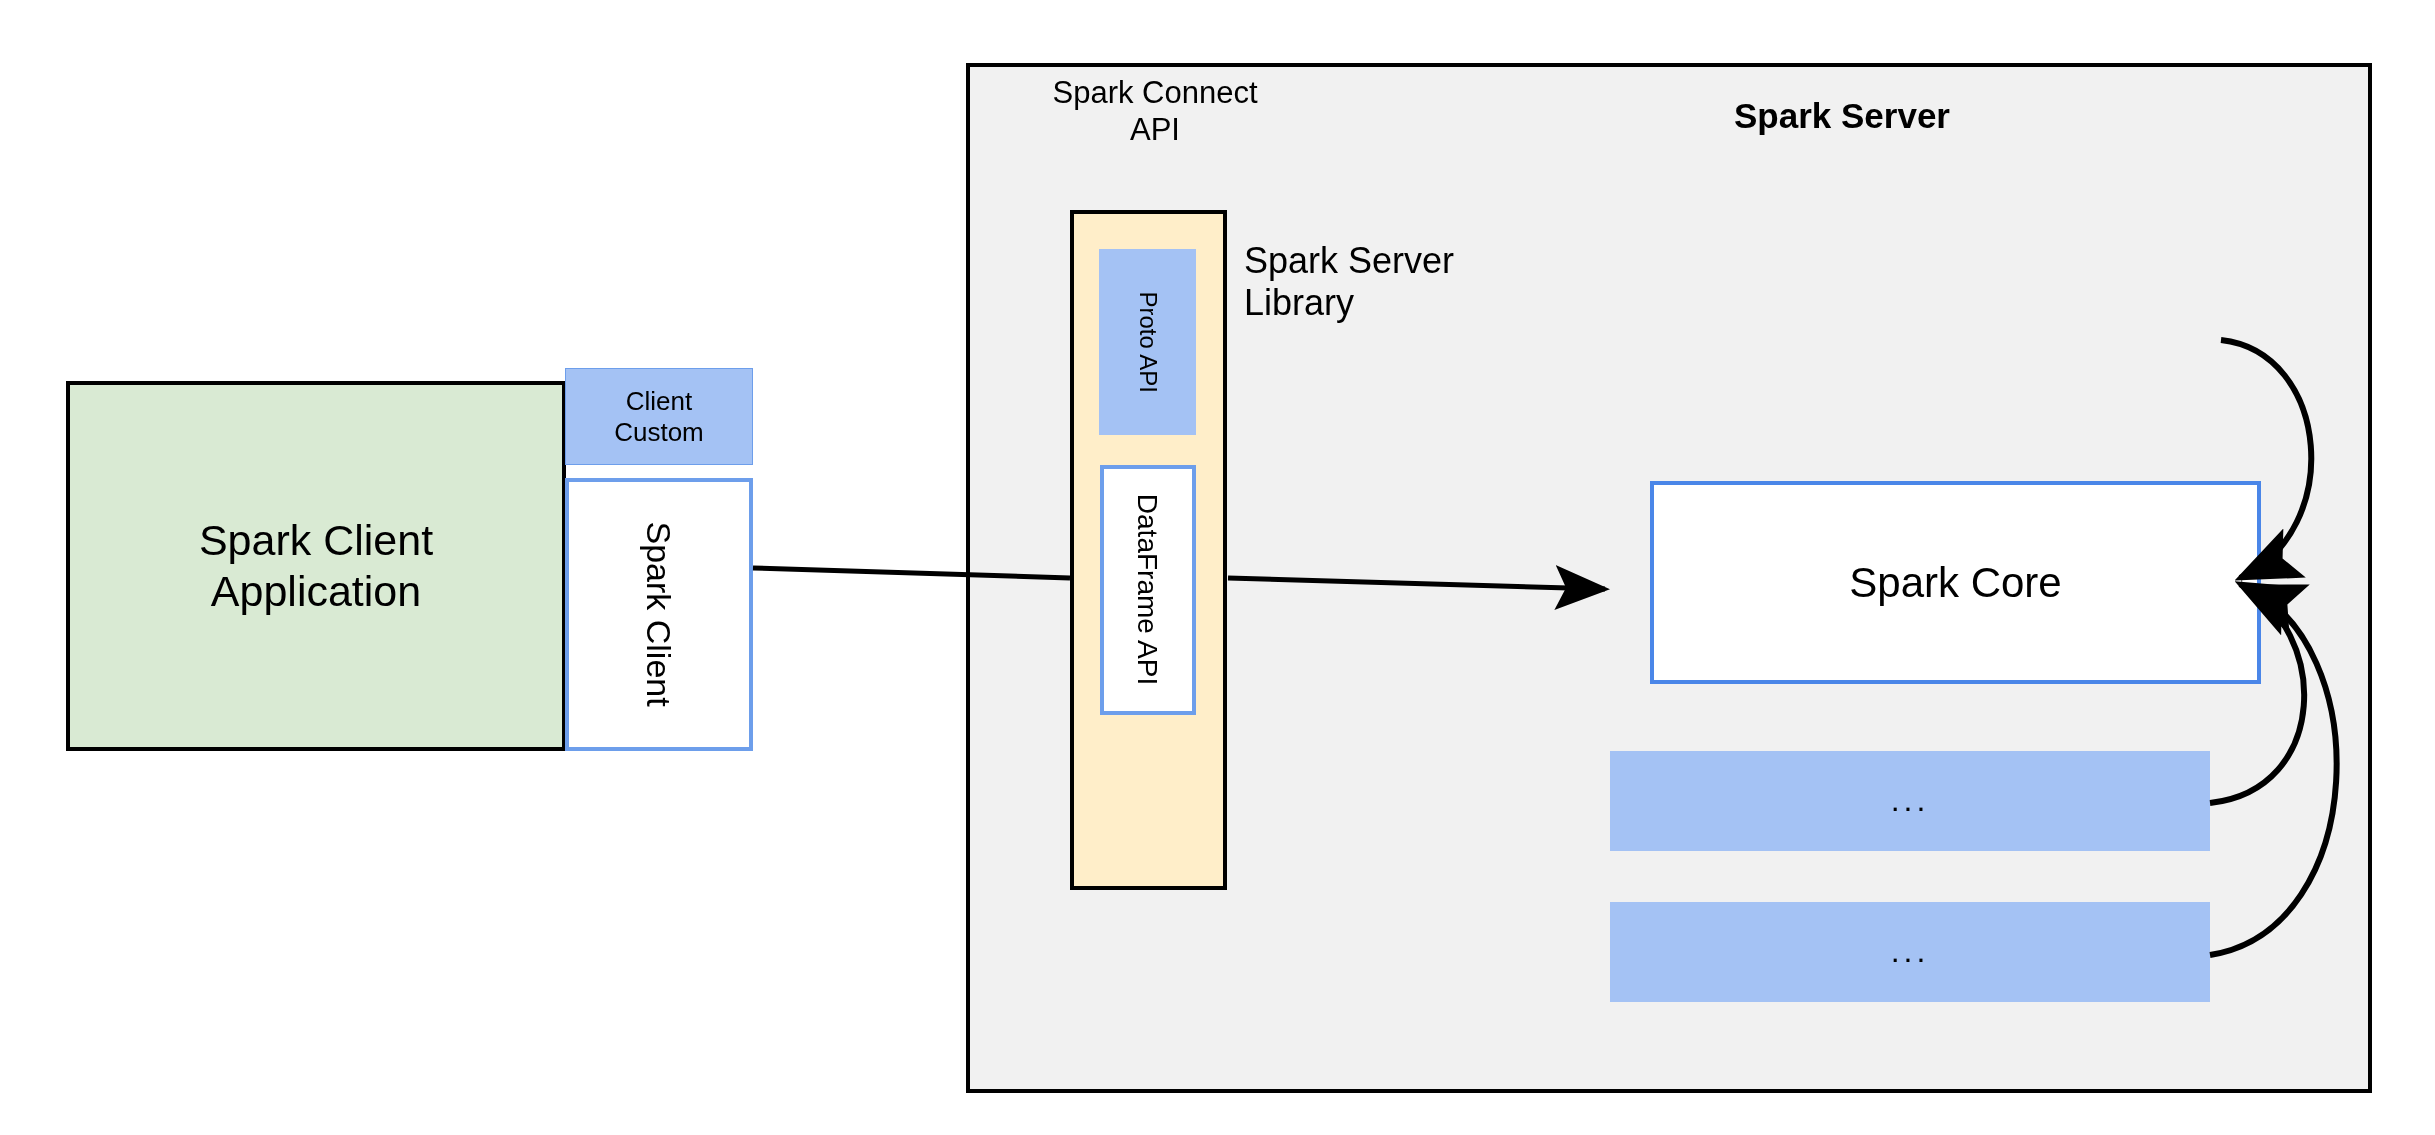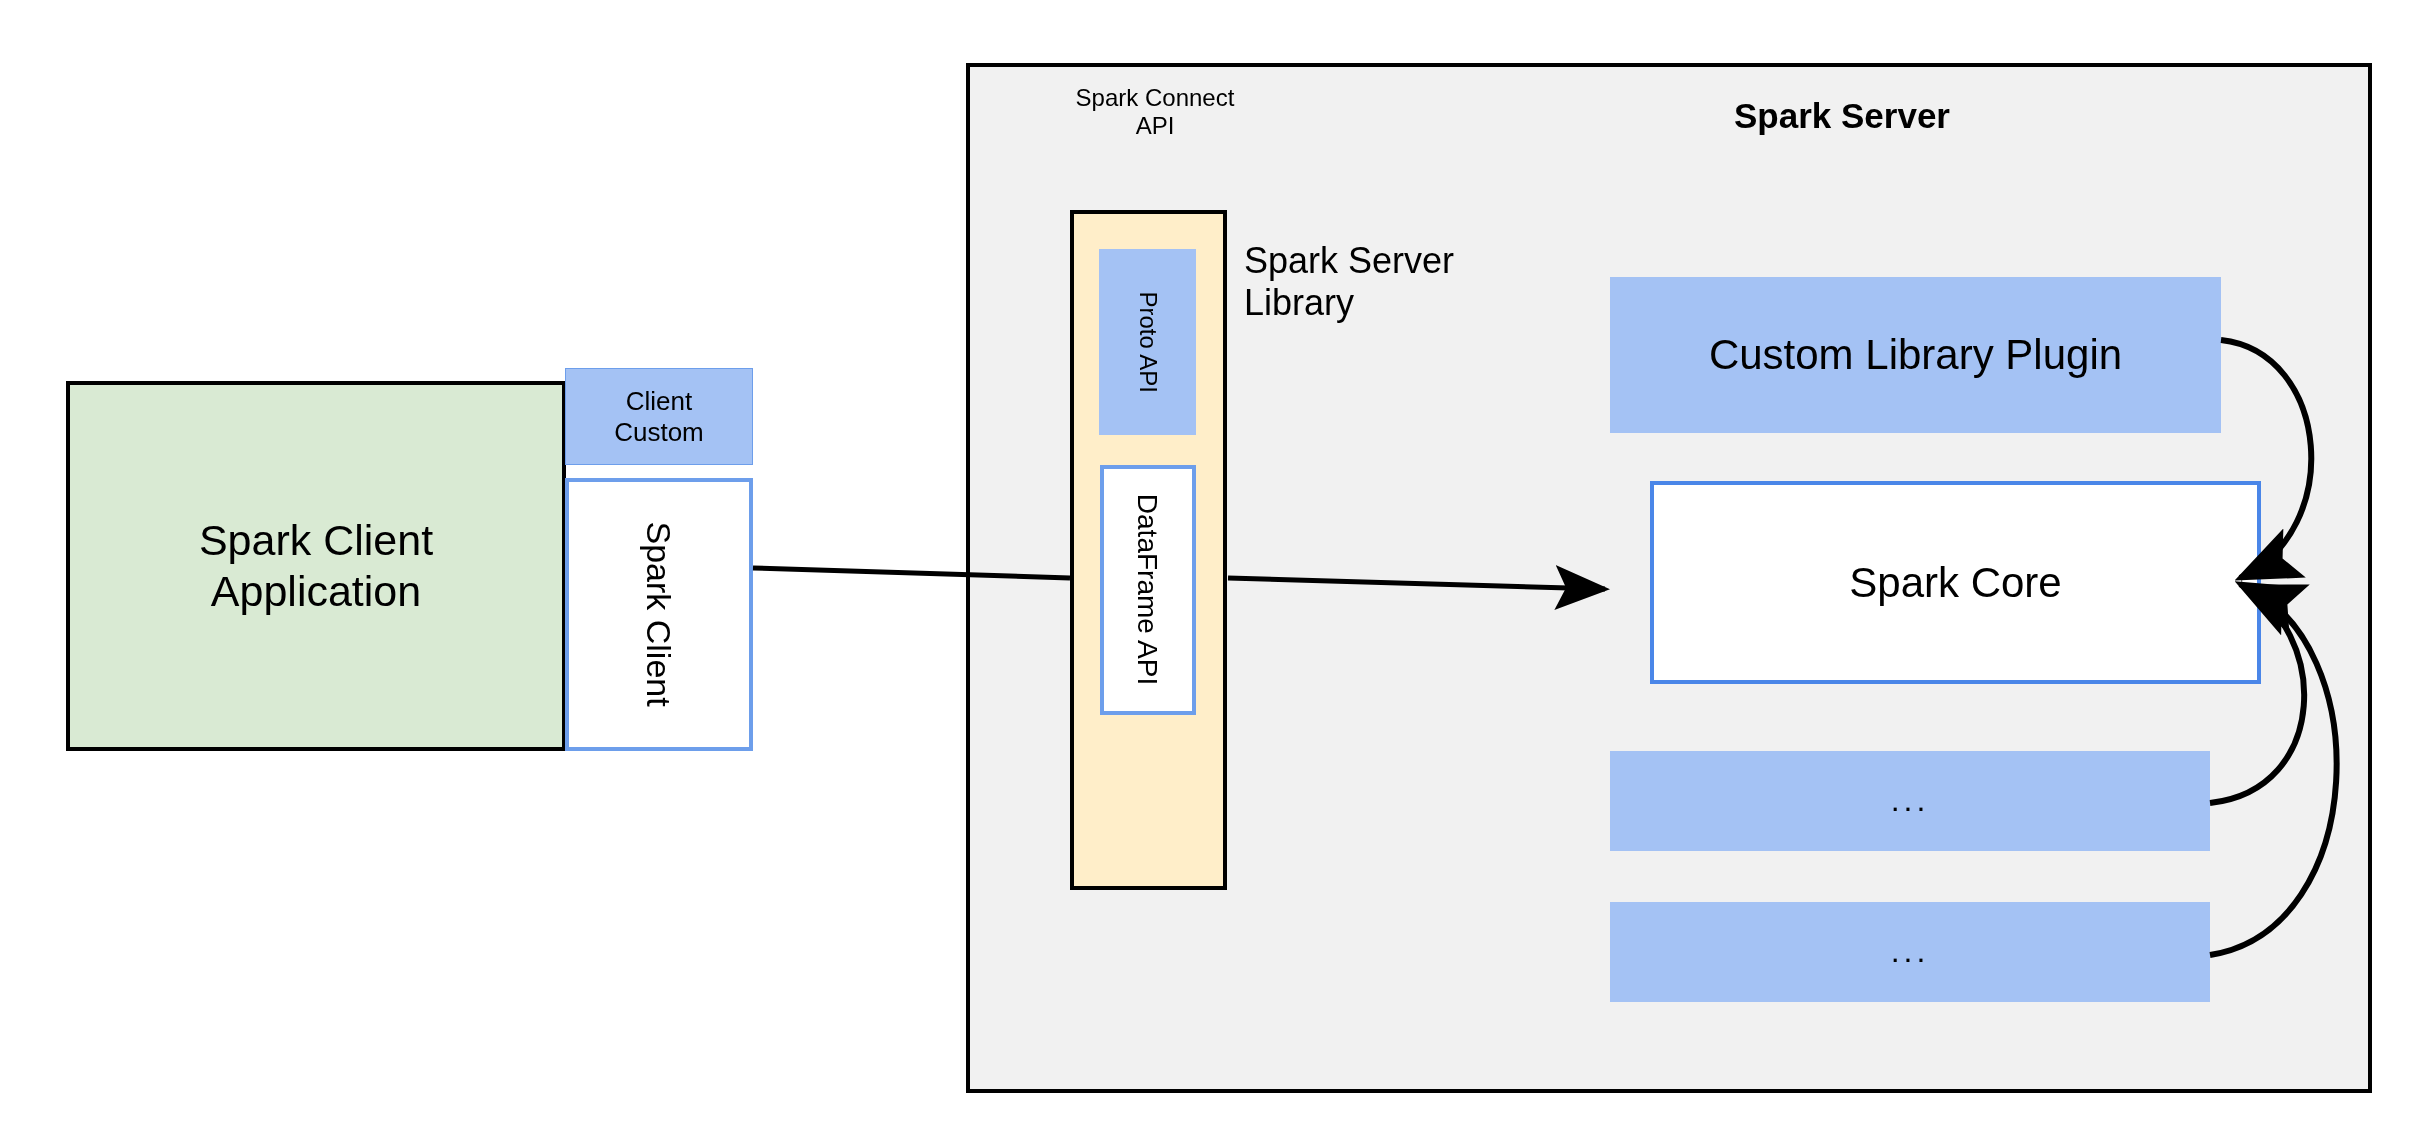--- a/index.html
+++ b/index.html
@@ -83,21 +83,21 @@
     height: 46px;
     font-size: 35px;
     font-weight: bold;
   }
 
   #spark-connect-api-label {
     left: 1010px;
     top: 66px;
     width: 290px;
     height: 92px;
-    font-size: 24px;
+    font-size: 31px;
     flex-direction: column;
   }
   #spark-connect-api-label span { display: block; }
 
   #spark-server-library-label {
     left: 1244px;
     top: 240px;
     width: 278px;
     height: 92px;
     font-size: 36px;
@@ -219,21 +219,20 @@
 
   <div class="box" id="dataframe-api-box">
     <span class="vlabel">DataFrame API</span>
   </div>
 
   <div class="box" id="spark-server-library-label">
     <span>Spark Server</span>
     <span>Library</span>
   </div>
 
-  <div class="box" id="custom-library-plugin-box">Custom Library Plugin</div>
 
   <div class="box" id="spark-core-box">Spark Core</div>
 
   <div class="box" id="ellipsis-box-1">...</div>
 
   <div class="box" id="ellipsis-box-2">...</div>
 
   <div class="box" id="client-app-box">
     <div>
       <div>Spark Client</div>

